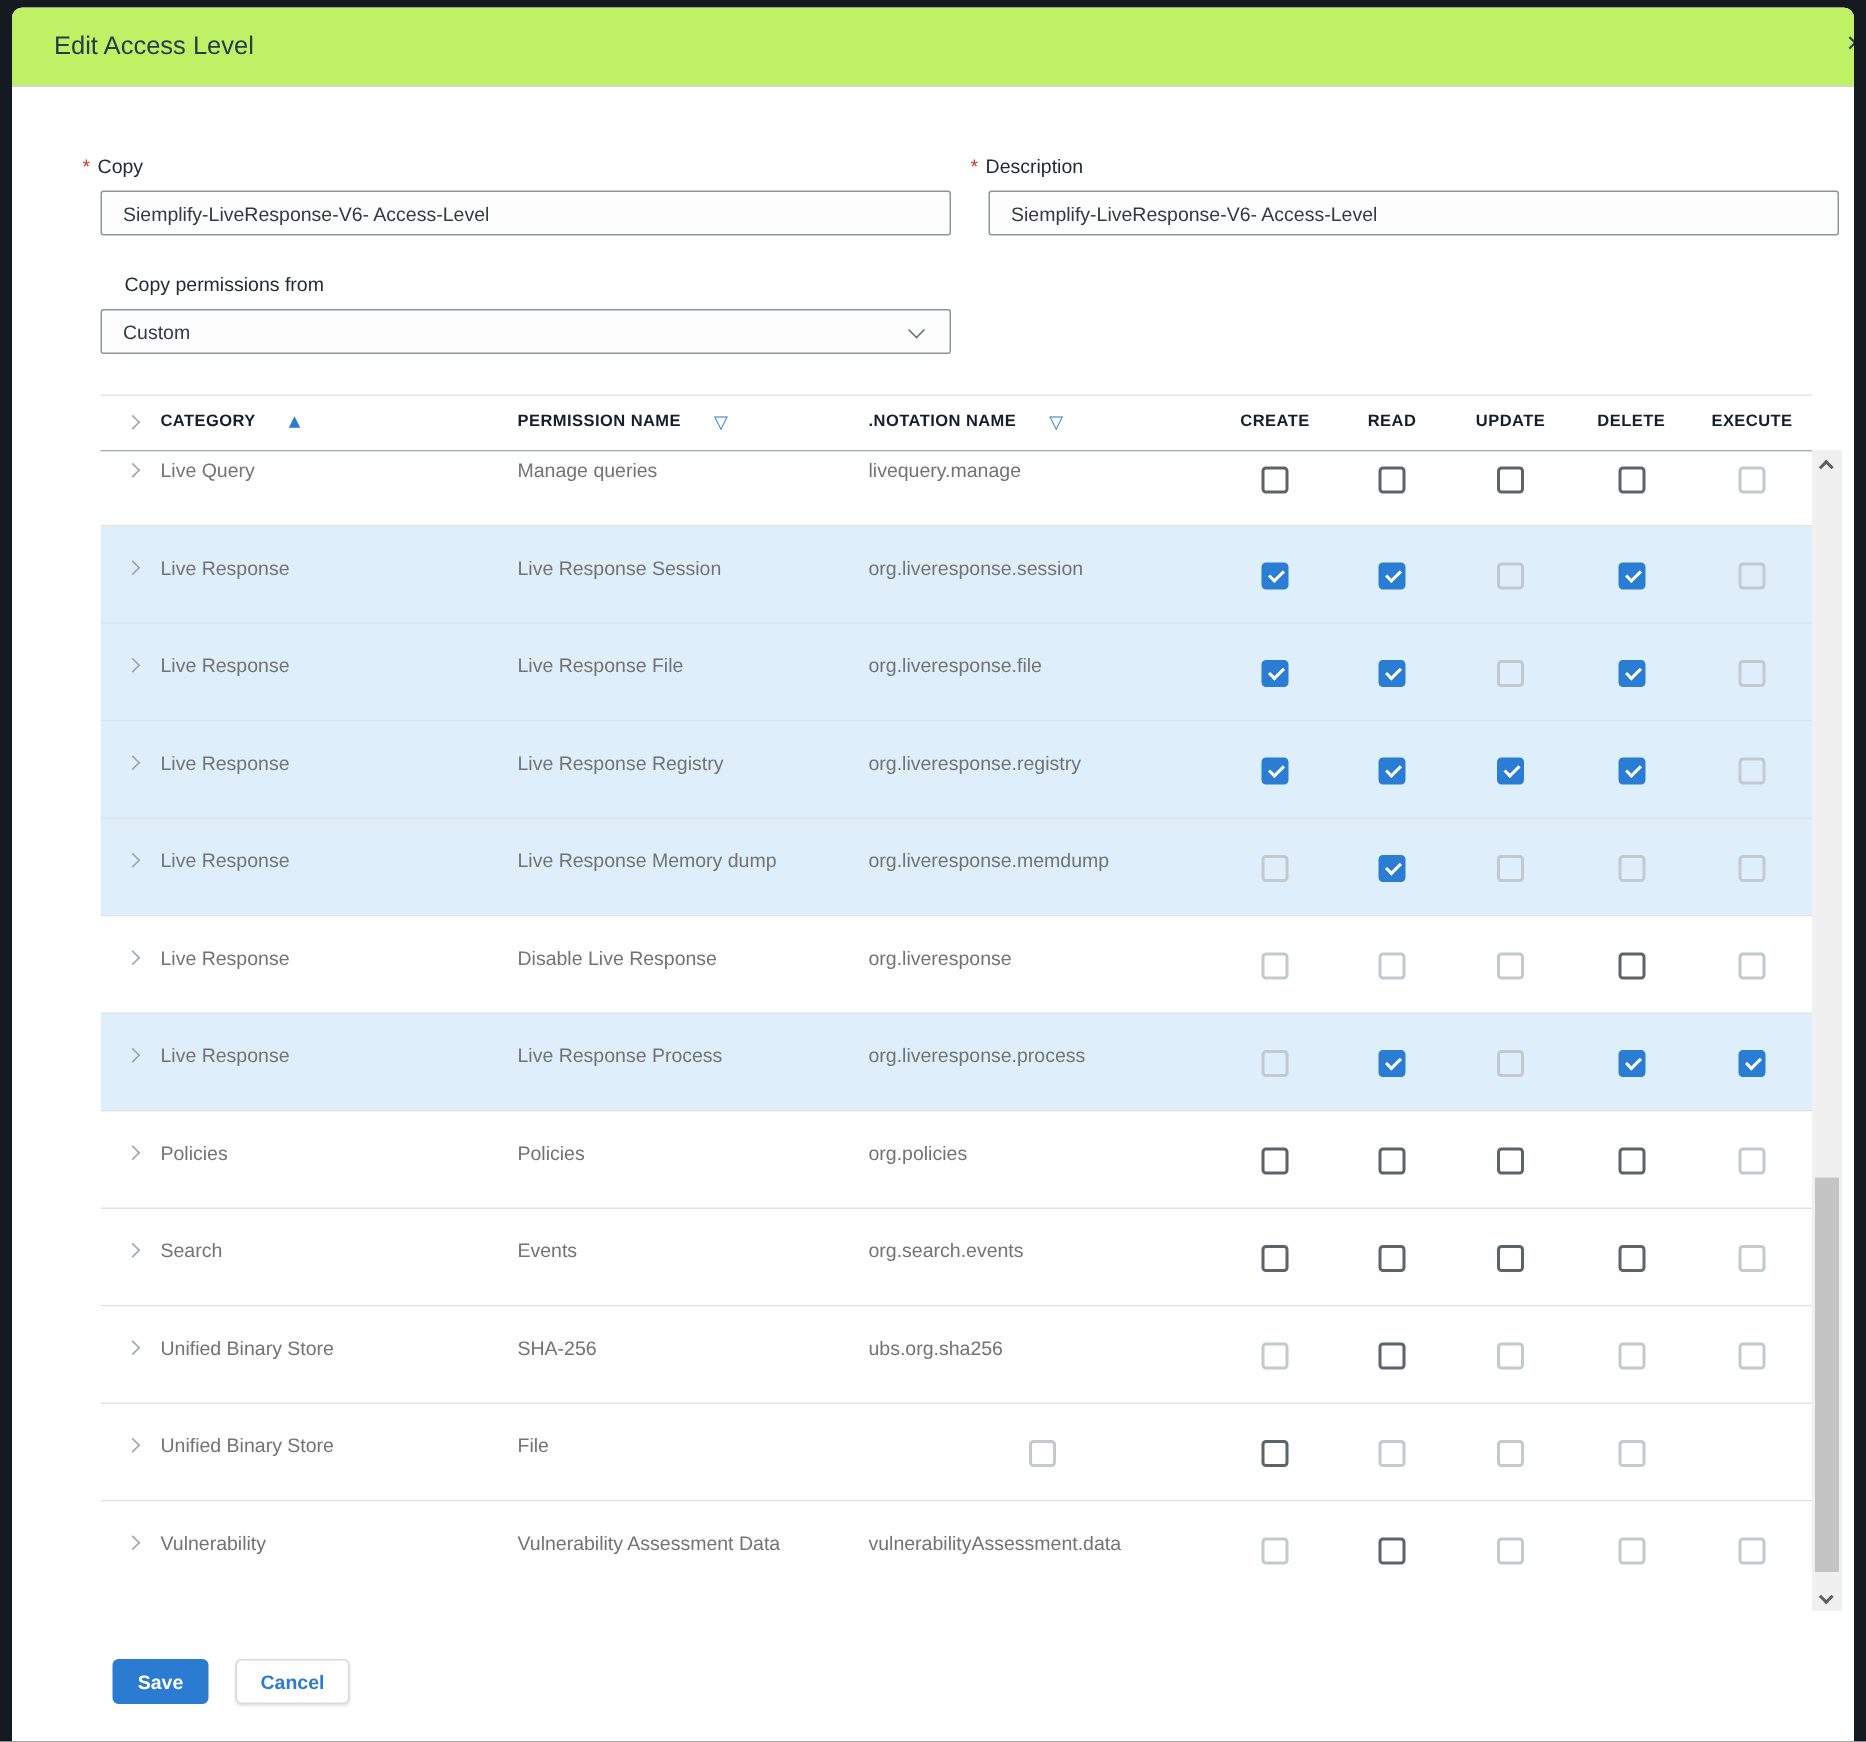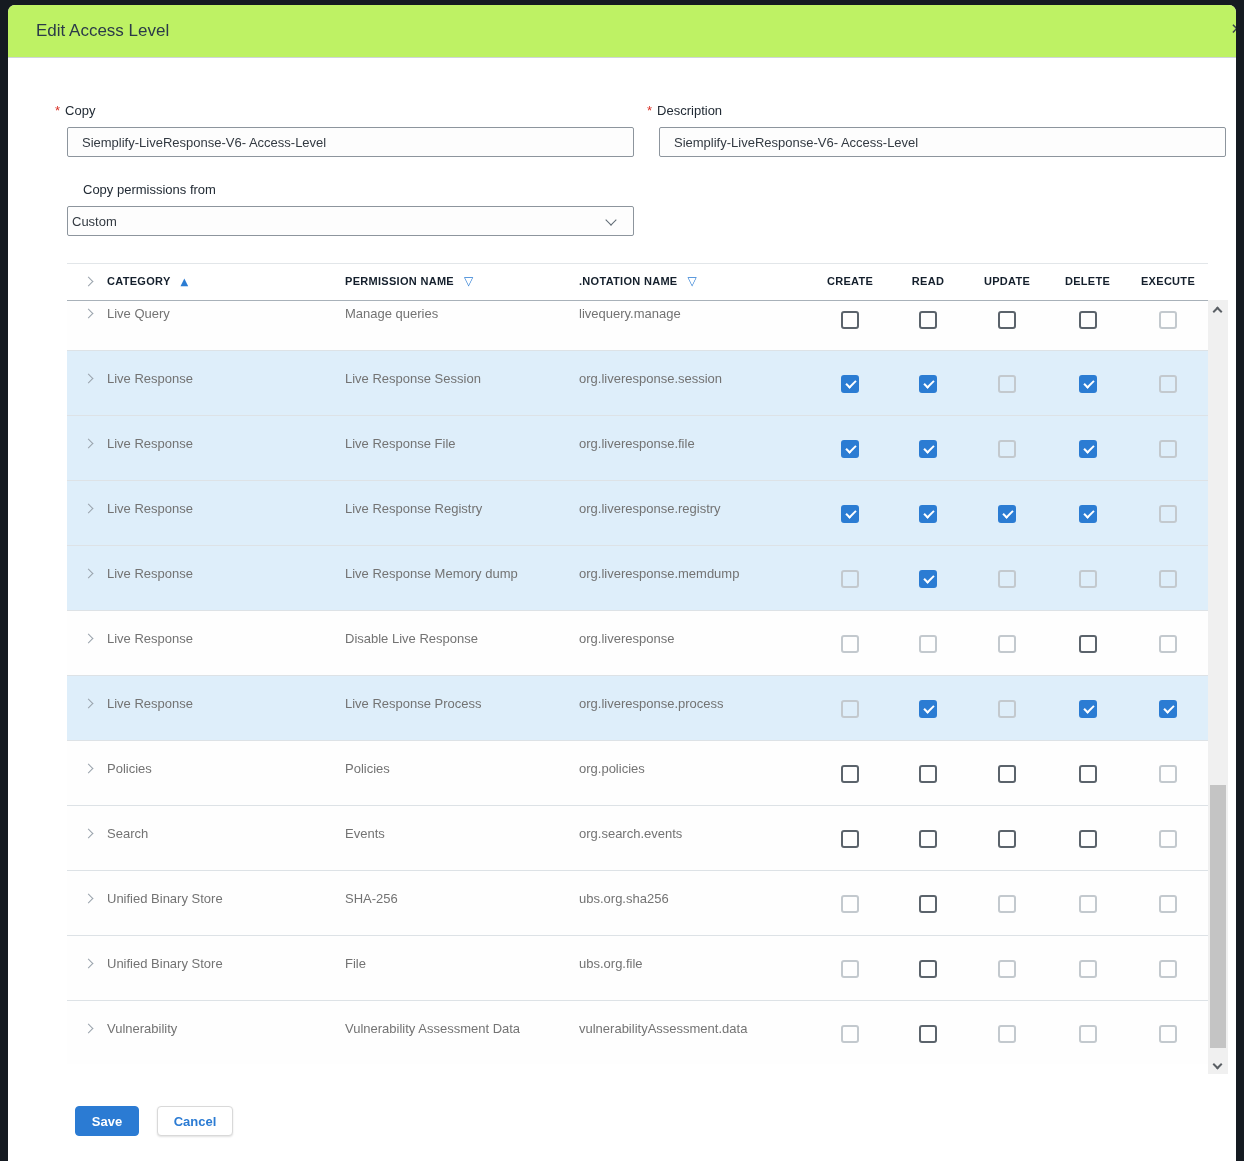--- a/index.html
+++ b/index.html
@@ -25,32 +25,32 @@
     position:absolute; height:30px; width:567px; border:1px solid #8d959d; border-radius:2px;
     background:#fdfdfd; font-family:"Liberation Sans",sans-serif; font-size:13px; color:#333a42; padding:0 14px;
   }
   .name-input { left:59px; top:122px; }
   .desc-input { left:651px; top:122px; }
   .lbl-name { left:47px; top:98px; }
   .lbl-desc { left:639px; top:98px; }
   .lbl-copy { left:59px; top:177px;margin-left:16px; }
   .select {
     position:absolute; left:59px; top:201px; width:567px; height:30px; border:1px solid #8d959d; border-radius:2px;
-    background:#fdfdfd; font-size:13px; color:#333a42; padding:7px 4px; cursor:pointer;
+    background:#fdfdfd; font-size:13px; color:#333a42; padding:7px 14px; cursor:pointer;
   }
   .select-chevron {
     position:absolute; right:18px; top:9px; width:8px; height:8px;
     border-right:1.5px solid #5f6a74; border-bottom:1.5px solid #5f6a74; transform:rotate(45deg);
   }
   
   .table { position:absolute; left:59px; top:258px; width:1141px; border-top:1px solid #e2e6e9; }
   .grid-row { display:grid; grid-template-columns:40px 238px 234px 232px 78px 78px 80px 81px 80px; }
   .thead { height:37px; border-bottom:1px solid #a8b1b9; background:#fff; }
   .thead .cell { padding-top:11px; font-size:11px; font-weight:700; color:#141f2c; letter-spacing:.3px; }
-  .hcell-flex { display:flex; align-items:flex-start; gap:10px; }
+  .hcell-flex { display:flex; align-items:flex-start; gap:22px; }
   .cb-head { text-align:center; }
   .sort-asc { color:#2b7cd3; font-size:10px; line-height:13px; font-family:"DejaVu Sans",sans-serif; }
   .sort-desc { color:#2b7cd3; font-size:12px; line-height:13px; font-family:"DejaVu Sans",sans-serif; }
   .tbody { height:763px; overflow:hidden; }
   .trow { height:65px; border-bottom:1px solid #dde2e6; background:#fefefe; }
   .trow.hl { background:#deeefa; }
   .trow.partial { height:50px; }
   .trow .text { padding-top:20px; font-size:13px; color:#737373; }
   .trow.partial .text { padding-top:5px; }
   .chev-cell { padding-left:18px; }
@@ -354,21 +354,20 @@
     <div class="cell cbc">
             <span class="cb disabled"></span>
           </div>
   </div>
         <div class="grid-row trow">
     <div class="cell chev-cell">
             <span class="chev"></span>
           </div>
     <div class="cell text">Unified Binary Store</div>
     <div class="cell text">File</div>
-    <div class="cell text">ubs.org.file</div>
     <div class="cell cbc">
             <span class="cb disabled"></span>
           </div>
     <div class="cell cbc">
             <span class="cb unchecked"></span>
           </div>
     <div class="cell cbc">
             <span class="cb disabled"></span>
           </div>
     <div class="cell cbc">

